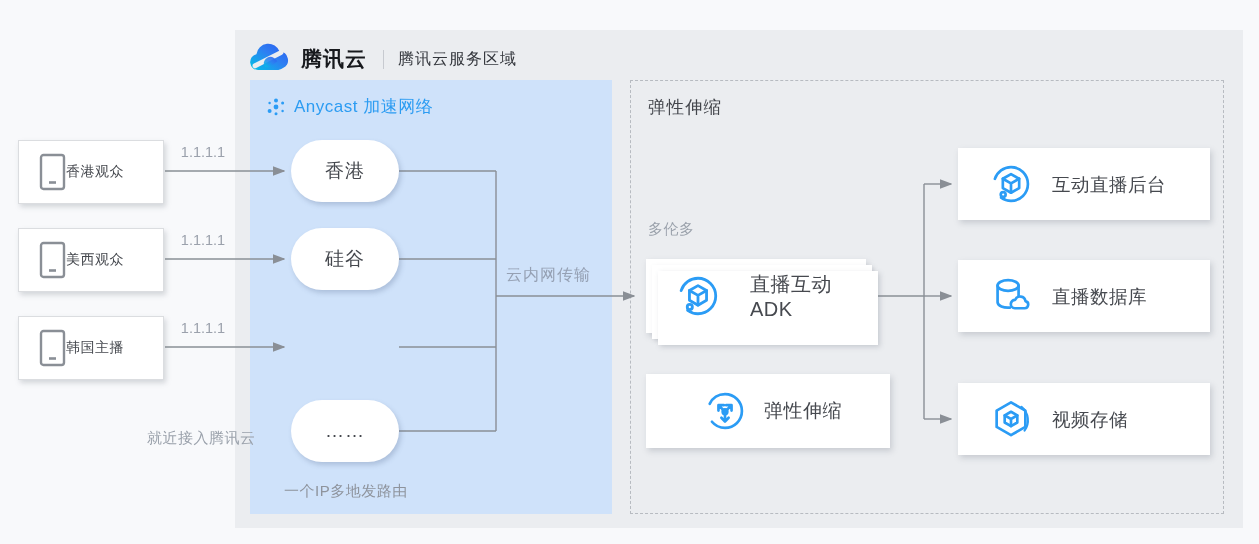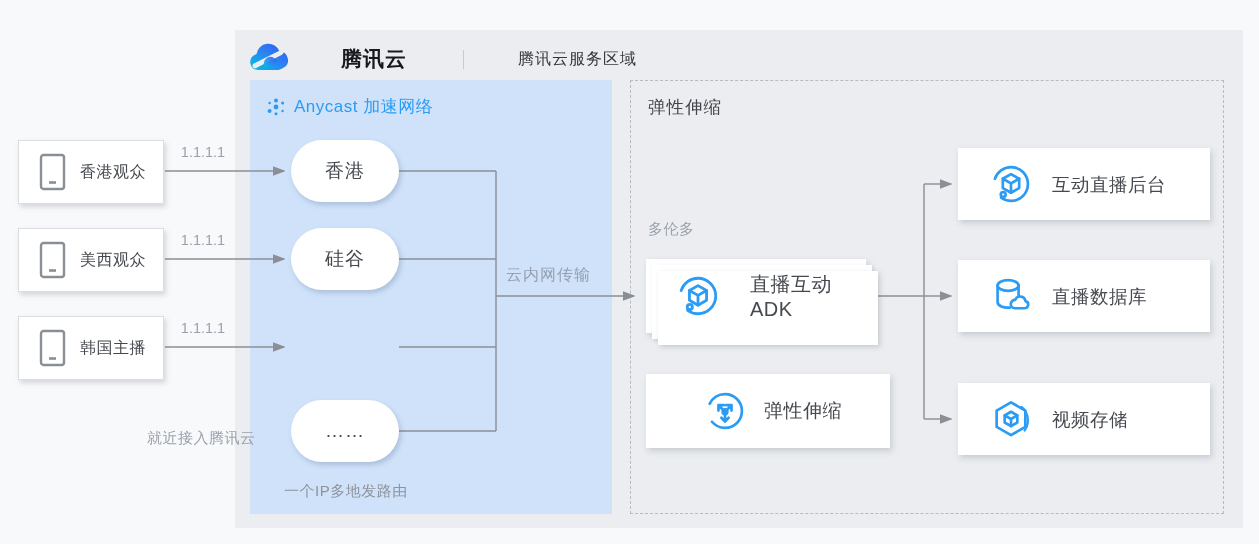--- a/index.html
+++ b/index.html
@@ -3,34 +3,34 @@
 <meta charset="utf-8">
 <style>
   * { margin:0; padding:0; box-sizing:border-box; }
   html,body { background:#f8f9fb; }
   body { font-family:"Liberation Sans","DejaVu Sans",sans-serif; }
   .canvas { position:relative; width:1259px; height:544px; background:#f8f9fb; overflow:hidden; }
   .main-area { position:absolute; left:235px; top:30px; width:1008px; height:498px; background:#ebedf0; }
   .blue-panel { position:absolute; left:250px; top:80px; width:362px; height:434px; background:#cfe2fa; }
   .dashed-panel { position:absolute; left:630px; top:80px; width:594px; height:434px; border:1.5px dashed #b7bbc1; background:transparent; }
 
-  .brand-row { position:absolute; left:247px; top:42px; height:34px; display:flex; align-items:center;gap:40px; }
+  .brand-row { position:absolute; left:247px; top:42px; height:34px; display:flex; align-items:center; }
   .brand-logo { width:46px; height:32px; }
   .brand-name { font-size:21px; font-weight:bold; color:#17191d; margin-left:8px; letter-spacing:1px; }
   .brand-divider { width:1px; height:19px; background:#c7cad0; margin:0 14px 0 16px; }
   .brand-region { font-size:16px; color:#33363c; letter-spacing:1px; }
 
   .anycast-head { position:absolute; left:266px; top:95px; display:flex; align-items:center; }
   .anycast-title { font-size:17px; color:#2c9cf2; margin-left:8px; letter-spacing:.5px; }
 
   .client-box { position:absolute; left:18px; width:146px; height:64px; background:#fff;
     border:1px solid #dbdde0; box-shadow:2px 3px 5px rgba(120,126,138,.28);
     display:flex; align-items:center; }
   .client-box .dev { margin-left:20px; }
-  .client-label { font-size:16px; color:#45484e; margin-left:14px; letter-spacing:.5px; }
+  .client-label { font-size:14px; color:#45484e; letter-spacing:.5px; }
 
   .ip-label { position:absolute; font-size:14.5px; color:#9ba1ac; width:62px; text-align:center; }
 
   .region-box { position:absolute; left:291px; width:108px; height:62px; background:#fff;
     box-shadow:2px 3px 5px rgba(92,112,150,.30);
     display:flex; align-items:center; justify-content:center;
     font-size:19px; color:#45484e; letter-spacing:1px;border-radius:31px; }
 
   .note { position:absolute; font-size:15px; color:#9aa1ab; letter-spacing:.5px; }
   .net-label { position:absolute; left:506px; top:265px; font-size:16px; color:#95a0b3; letter-spacing:1px; }

